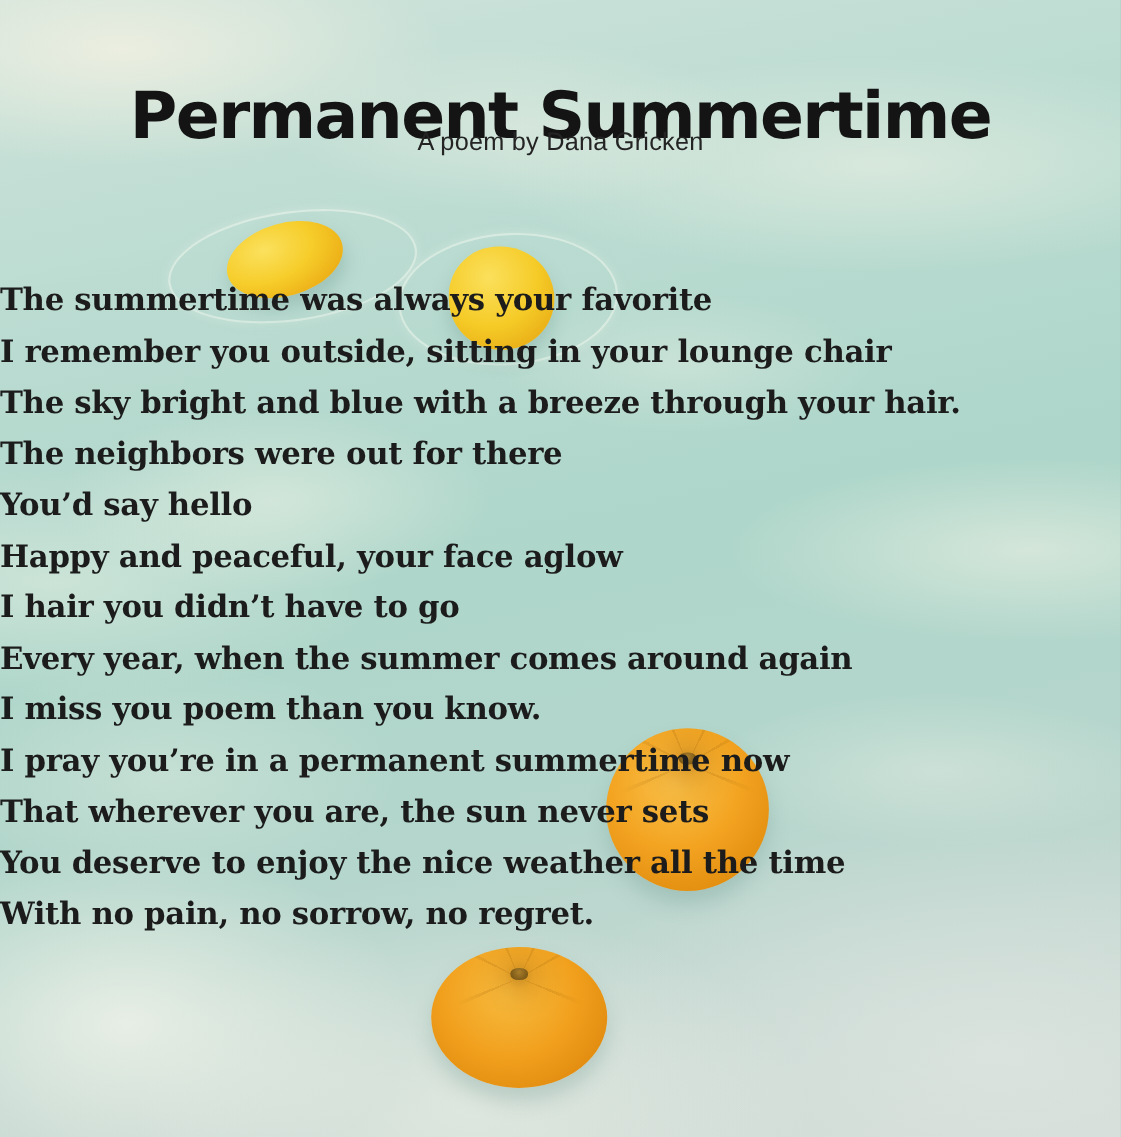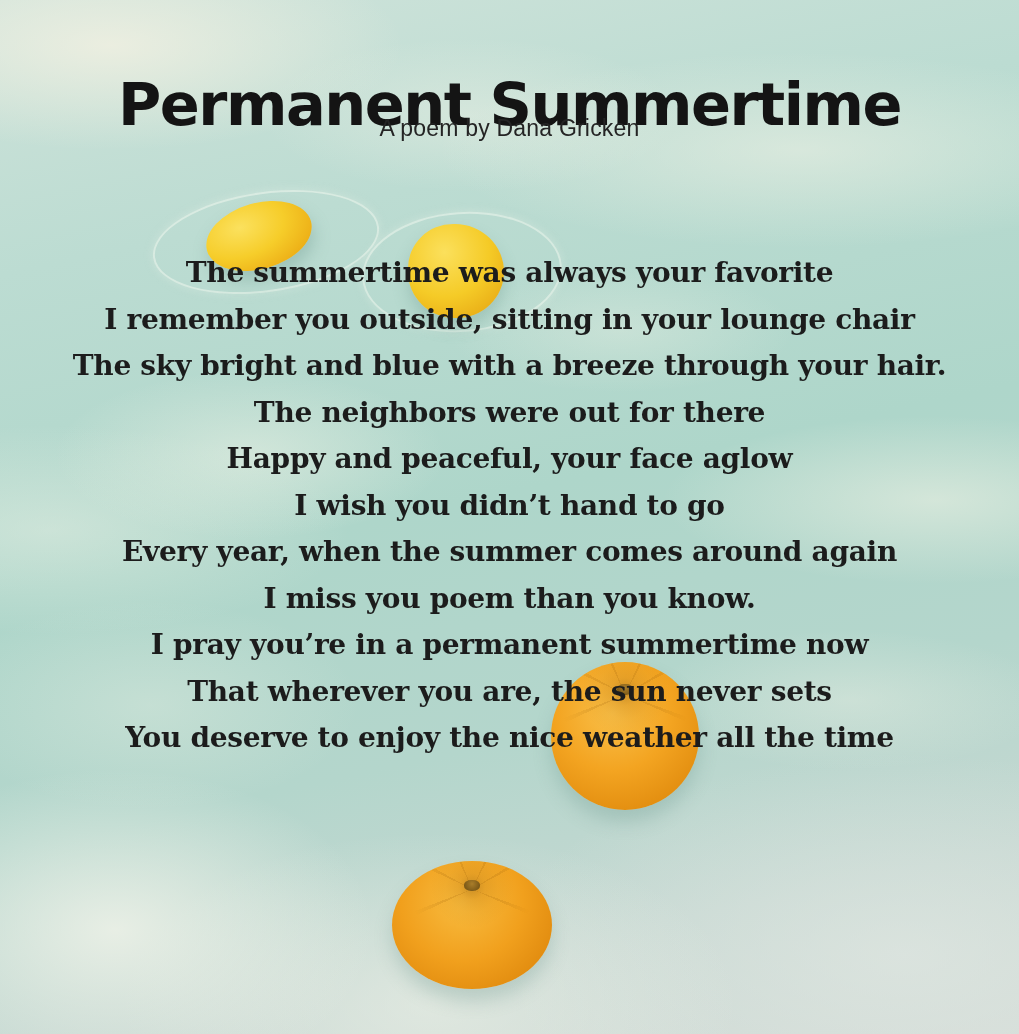--- a/index.html
+++ b/index.html
@@ -86,21 +86,21 @@
     font-size:59px;letter-spacing:-1.5px;
   }
   .subtitle{
     position:absolute;top:113px;left:0;right:0;
     text-align:center;color:#242424;
     font-family:"Liberation Sans",sans-serif;
     font-size:23px;line-height:31px;letter-spacing:0.2px;
   }
   .poem{
     position:absolute;top:250px;left:0;right:0;
-    text-align:center;color:#1c1c1c;
+    text-align:left;color:#1c1c1c;
     font-family:"DejaVu Serif","Liberation Serif",serif;
     font-weight:700;font-size:28px;line-height:46.5px;letter-spacing:-0.3px;
   }
 </style>
 </head>
 <body>
 
 <div class="poster">
 
   <div class="caustics"></div>
@@ -126,22 +126,24 @@
 
   <div class="subtitle">
     <div>A poem by Dana Gricken</div>
   </div>
 
   <div class="poem">
     <div>The summertime was always your favorite</div>
     <div>I remember you outside, sitting in your lounge chair</div>
     <div>The sky bright and blue with a breeze through your hair.</div>
     <div>The neighbors were out for there</div>
+    <div>You’d say hello</div>
     <div>Happy and peaceful, your face aglow</div>
-    <div>I wish you didn’t hand to go</div>
+    <div>I hair you didn’t have to go</div>
     <div>Every year, when the summer comes around again</div>
     <div>I miss you poem than you know.</div>
     <div>I pray you’re in a permanent summertime now</div>
     <div>That wherever you are, the sun never sets</div>
     <div>You deserve to enjoy the nice weather all the time</div>
+    <div>With no pain, no sorrow, no regret.</div>
   </div>
 
 </div>
 
 </body></html>

